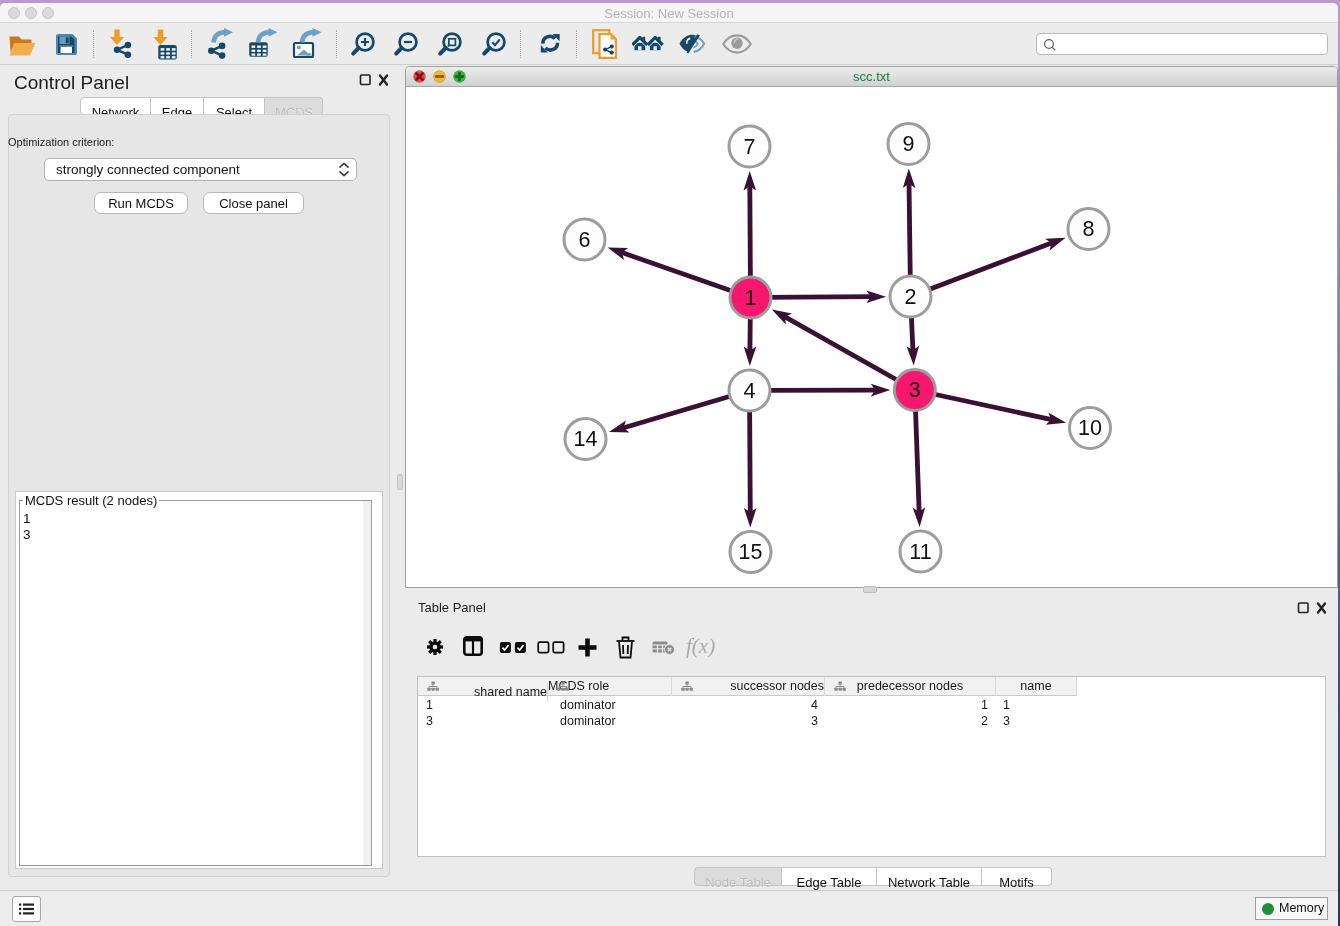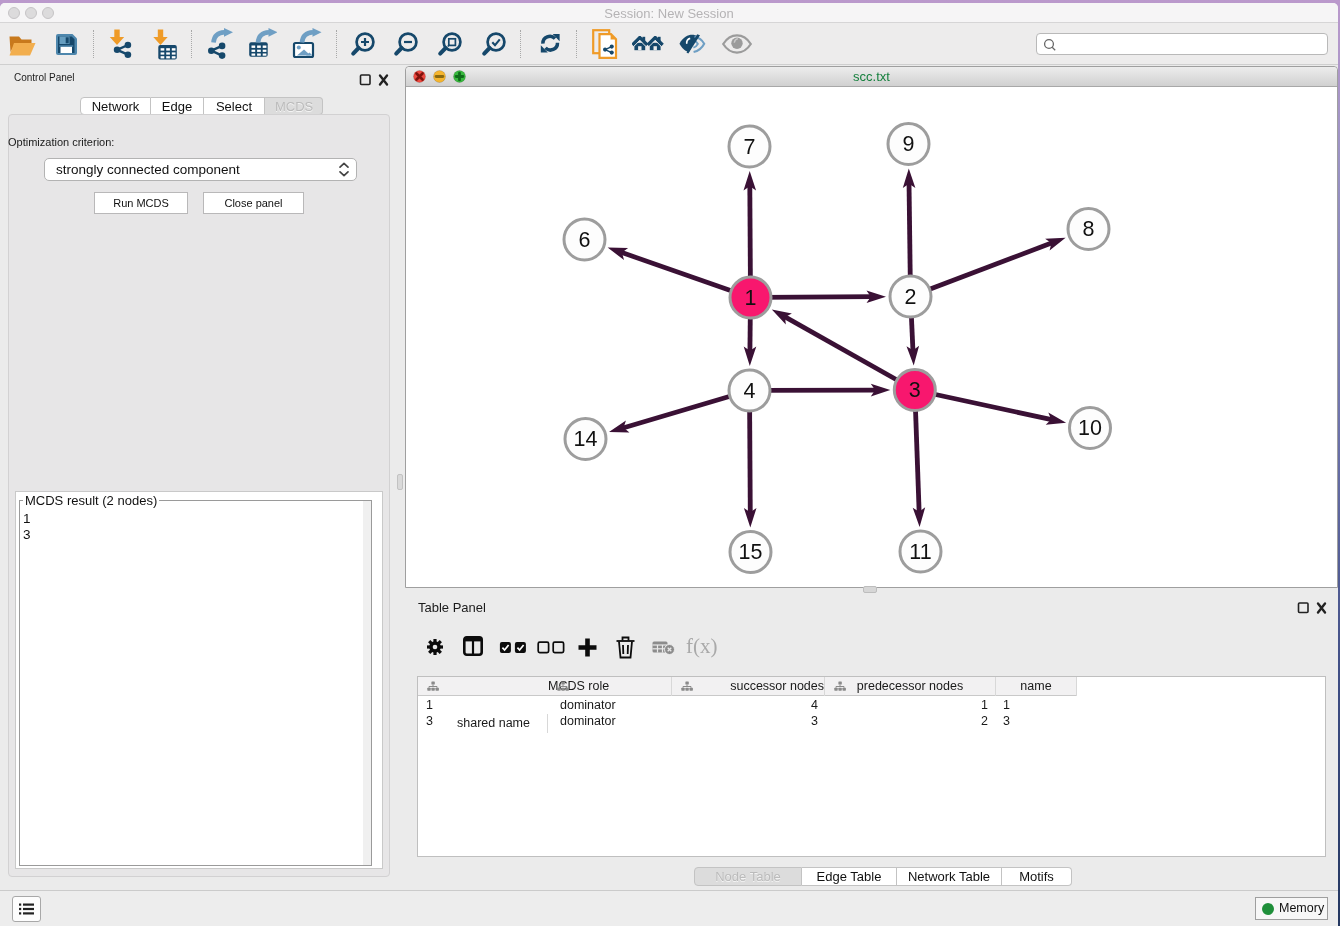--- a/index.html
+++ b/index.html
@@ -3,25 +3,25 @@
 *{margin:0;padding:0;box-sizing:border-box}
 body{width:1340px;height:926px;font-family:"Liberation Sans",sans-serif;background:linear-gradient(#bb99cc,#9a93c4 18%,#6f74ad 45%,#3d4c82 75%,#243760 100%);position:relative;overflow:hidden}
 .abs{position:absolute}
 .win{left:0;top:3px;width:1338px;height:923px;background:#ebebeb;border-radius:5px 5px 0 0}
 .titlebar{left:0;top:3px;width:1338px;height:20px;background:#f6f5f6;border-radius:5px 5px 0 0;border-bottom:1px solid #d6d5d6}
 .tl{width:12px;height:12px;border-radius:50%;background:#dcdbdc;border:1px solid #c6c4c6;top:7px}
 .title{width:1338px;text-align:center;top:6px;font-size:13px;color:#b5b3b5}
 .toolbar{left:0;top:23px;width:1338px;height:42px;background:#edecec;border-bottom:1px solid #cfcfcf}
 .sep{top:30px;width:1px;height:28px;border-left:1px dotted #a9a9a9}
 .tabs{display:flex}
-.tab{height:18px;background:#fff;border:1px solid #c3c3c3;border-left:none;font-size:13px;color:#111;text-align:center;line-height:17px;padding:0 10px}
+.tab{height:18px;background:#fff;border:1px solid #c3c3c3;border-left:none;font-size:13px;color:#111;text-align:center;line-height:17px;padding:6px 10px}
 .tab.first{border-left:1px solid #c3c3c3;border-radius:4px 0 0 4px}
 .tab.last{border-radius:0 4px 4px 0}
 .tab.sel{background:#dcdcdc;color:#bbb;text-shadow:0 1px 0 #f4f4f4}
-.btn{background:#fff;border:1px solid #b9b8b9;border-radius:0;font-size:11px;color:#111;text-align:center}
+.btn{background:#fff;border:1px solid #b9b8b9;border-radius:7px;font-size:13px;color:#111;text-align:center}
 .thead{background:transparent;border-right:1px solid #d8d8d8;font-size:12.5px;color:#1a1a1a}
 .cell{font-size:12.5px;color:#1a1a1a}
 svg{display:block}
 </style></head><body>
 <div class="abs win"></div>
 <div class="abs titlebar"></div>
 <div class="abs tl" style="left:8px"></div>
 <div class="abs tl" style="left:25px"></div>
 <div class="abs tl" style="left:42px"></div>
 <div class="abs title">Session: New Session</div>
@@ -175,21 +175,21 @@
 <div class="abs sep" style="left:191px;top:30px"></div>
 <div class="abs sep" style="left:336px;top:30px"></div>
 <div class="abs sep" style="left:520px;top:30px"></div>
 <div class="abs sep" style="left:576px;top:30px"></div>
 <div class="abs" style="left:1036px;top:33px;width:292px;height:22px;background:#fff;border:1px solid #b9b9b9;border-radius:4px"></div>
 <svg class="abs" style="left:1042px;top:37px" width="16" height="16" viewBox="0 0 16 16">
     <circle cx="7" cy="7" r="4.4" fill="none" stroke="#666" stroke-width="1.3"></circle>
     <line x1="10.2" y1="10.2" x2="13.2" y2="13.2" stroke="#666" stroke-width="1.3"></line>
   </svg>
 
-<div class="abs" style="left:14px;top:72px;font-size:10px;color:#1c1c1c">Control Panel</div>
+<div class="abs" style="left:14px;top:72px;font-size:19px;color:#1c1c1c">Control Panel</div>
 <svg class="abs" style="left:359px;top:73px" width="32" height="14" viewBox="0 0 32 14">
     <rect x="1.5" y="2" width="9.5" height="9.5" fill="none" stroke="#222" stroke-width="1.6" rx="1"></rect>
     <path d="M21 2.5L28 11.5M28 2.5L21 11.5" stroke="#222" stroke-width="2.4" stroke-linecap="round"></path>
   </svg>
 <div class="abs tabs" style="left:80px;top:97px">
  <div class="tab first" style="width:71px">Network</div>
  <div class="tab" style="width:53px">Edge</div>
  <div class="tab" style="width:61px">Select</div>
  <div class="tab last sel" style="width:58px">MCDS</div>
 </div>
@@ -337,24 +337,24 @@
       <g stroke="#e8e8e8" stroke-width="1.2">
         <line x1="0.5" y1="4" x2="15.5" y2="4"></line>
         <line x1="0.5" y1="7.8" x2="15.5" y2="7.8"></line>
         <line x1="5.5" y1="4" x2="5.5" y2="11.5"></line>
         <line x1="10.5" y1="4" x2="10.5" y2="11.5"></line>
       </g>
       <circle cx="17.5" cy="8.5" r="5" fill="#0c0c0c" stroke="#e8e8e8" stroke-width="1"></circle>
       <path d="M15.7 6.7l3.6 3.6M19.3 6.7l-3.6 3.6" stroke="#e8e8e8" stroke-width="1.3"></path>
     </g>
   </svg>
-<div class="abs" style="left:686px;top:634px;font-family:'Liberation Serif',serif;font-size:21px;color:#a9a9a9">f(x)</div>
+<div class="abs" style="left:686px;top:634px;font-family:'Liberation Serif',serif;font-style:italic;font-size:21px;color:#a9a9a9">f(x)</div>
 <div class="abs" style="left:417px;top:676px;width:909px;height:181px;background:#fff;border:1px solid #bfbfbf"></div>
 <div class="abs" style="left:418px;top:677px;width:659px;height:19px;background:#f2f1f2;border-bottom:1px solid #c9c9c9"></div>
-<div class="abs thead" style="left:418px;top:714px;width:130px;height:19px;line-height:18px;text-align:center;padding-left:22px">shared name</div>
+<div class="abs thead" style="left:418px;top:683px;width:130px;height:19px;line-height:18px;text-align:right;padding-left:22px">shared name</div>
 <svg class="abs" style="left:427px;top:681px" width="12" height="11" viewBox="0 0 12 11">
     <g fill="#8a8a8a">
       <rect x="4.4" y="0.5" width="3.4" height="3" rx="0.6"></rect>
       <rect x="0.3" y="6.7" width="3.4" height="3" rx="0.6"></rect>
       <rect x="4.4" y="6.7" width="3.4" height="3" rx="0.6"></rect>
       <rect x="8.5" y="6.7" width="3.4" height="3" rx="0.6"></rect>
       <path d="M6 3.5v2M2 6.7V5.5h8v1.2" fill="none" stroke="#8a8a8a" stroke-width="1"></path>
     </g>
   </svg>
 <div class="abs thead" style="left:548px;top:677px;width:124px;height:19px;line-height:18px;text-align:left">MCDS role</div>
@@ -392,21 +392,21 @@
 <div class="abs cell" style="left:560px;top:698px">dominator</div>
 <div class="abs cell" style="left:672px;top:698px;width:146px;text-align:right">4</div>
 <div class="abs cell" style="left:825px;top:698px;width:163px;text-align:right">1</div>
 <div class="abs cell" style="left:1003px;top:698px">1</div>
 <div class="abs cell" style="left:426px;top:714px">3</div>
 <div class="abs cell" style="left:560px;top:714px">dominator</div>
 <div class="abs cell" style="left:672px;top:714px;width:146px;text-align:right">3</div>
 <div class="abs cell" style="left:825px;top:714px;width:163px;text-align:right">2</div>
 <div class="abs cell" style="left:1003px;top:714px">3</div>
 <div class="abs tabs" style="left:694px;top:867px">
- <div class="tab first sel" style="width:108px;height:19px;line-height:18px">Node Table</div>
+ <div class="tab first sel" style="width:88px;height:19px;line-height:18px">Node Table</div>
  <div class="tab" style="width:95px;height:19px;line-height:18px">Edge Table</div>
  <div class="tab" style="width:105px;height:19px;line-height:18px">Network Table</div>
  <div class="tab last" style="width:70px;height:19px;line-height:18px">Motifs</div>
 </div>
 
 <div class="abs" style="left:0;top:890px;width:1338px;height:36px;background:#ededed;border-top:1px solid #cbcbcb"></div>
 <div class="abs" style="left:12px;top:896px;width:29px;height:26px;background:#fdfdfd;border:1px solid #a8a8a8;border-radius:3px"></div>
 <svg class="abs" style="left:19px;top:903px" width="15" height="12" viewBox="0 0 15 12">
     <g fill="#222">
       <rect x="0" y="0.5" width="2.2" height="2.2"></rect>

